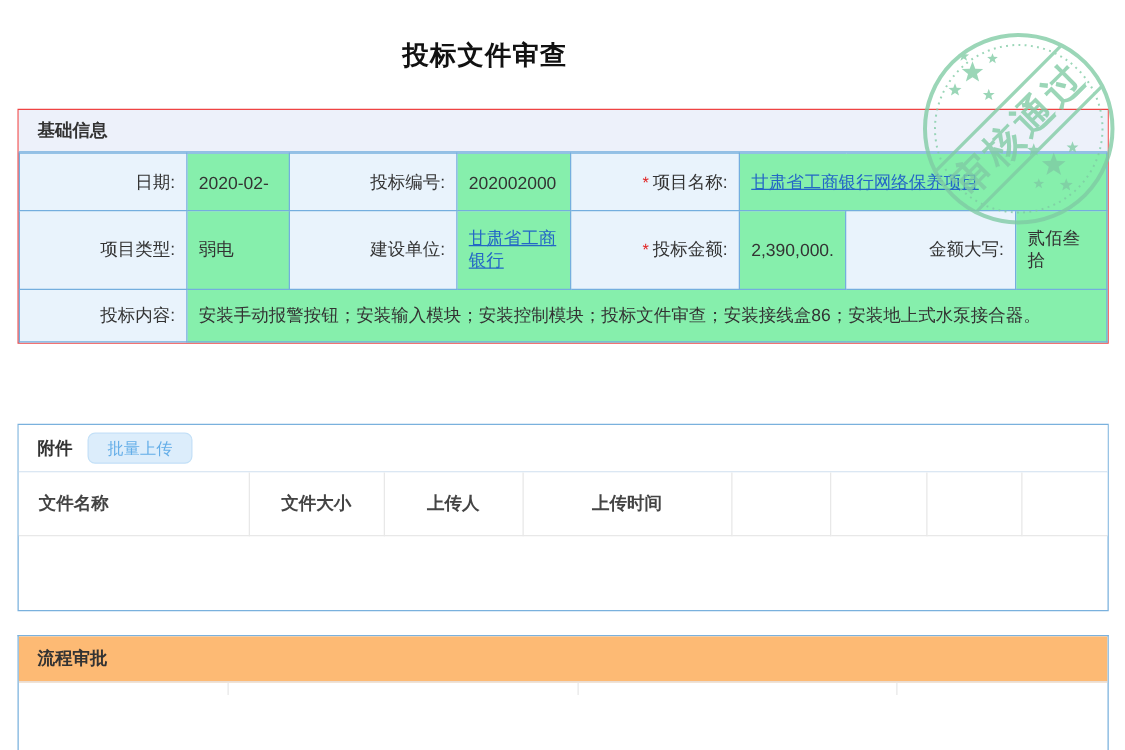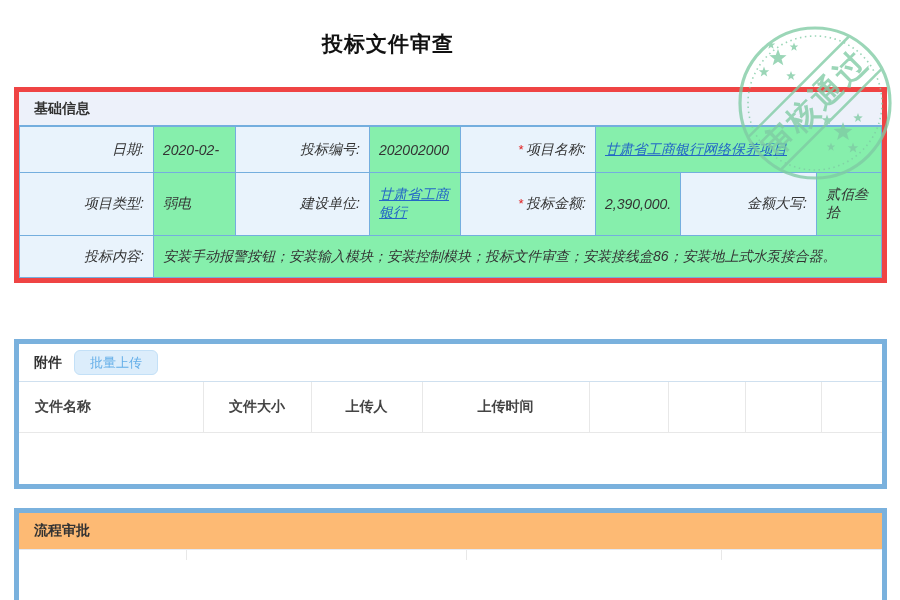--- a/index.html
+++ b/index.html
@@ -4,28 +4,28 @@
 <style>
   * { margin:0; padding:0; box-sizing:border-box; }
   html,body { width:900px; height:600px; background:#fff; overflow:hidden;
               font-family:"Liberation Sans","DejaVu Sans",sans-serif; color:#333; }
   .page { position:relative; width:776px; height:600px; }
 
   .page-title { position:absolute; top:30px; left:0; width:100%; text-align:center;
                 font-size:21px; font-weight:bold; color:#111; letter-spacing:1px; }
 
   
-  .panel { position:absolute; left:14px; width:873px; border:5px solid #ef4444; background:#fff; }
+  .panel { position:absolute; left:14px; width:873px; border:1px solid #ef4444; background:#fff; }
   .panel-bar { display:flex; align-items:center; padding:0 15px; font-size:14px; font-weight:bold; color:#333; }
 
   
   #basic-panel { top:87px; }
   #basic-panel .panel-bar { height:34px; background:#edf1fa; border-bottom:1px solid #74aede; }
   table.basic { width:100%; border-collapse:collapse; table-layout:fixed; font-size:14px; }
-  table.basic td { border:1px solid #74aede; padding:4px 9px; vertical-align:middle;font-style:italic; }
+  table.basic td { border:1px solid #74aede; padding:4px 9px; vertical-align:middle; }
   table.basic td.lbl { background:#e9f3fc; text-align:right; color:#333; }
   table.basic td.val { background:#86efac; text-align:left; color:#333; }
   tr.r1 td { height:46px; } tr.r2 td { height:63px; } tr.r3 td { height:44px; } tr.r4 td { height:42px; }
   .req { color:#e02020; margin-right:3px; font-size:13px; }
   a.lnk { color:#2467c6; text-decoration:underline; cursor:pointer; }
 
   
   #attach-panel { top:339px; height:150px; border-color:#7ab1dd; }
   #attach-panel .panel-bar { height:38px; background:#fff; border-bottom:1px solid #cfe0ef; }
   .btn-batch { margin-left:12px; background:#dcedfb; border:1px solid #c3e0f7; border-radius:6px;

